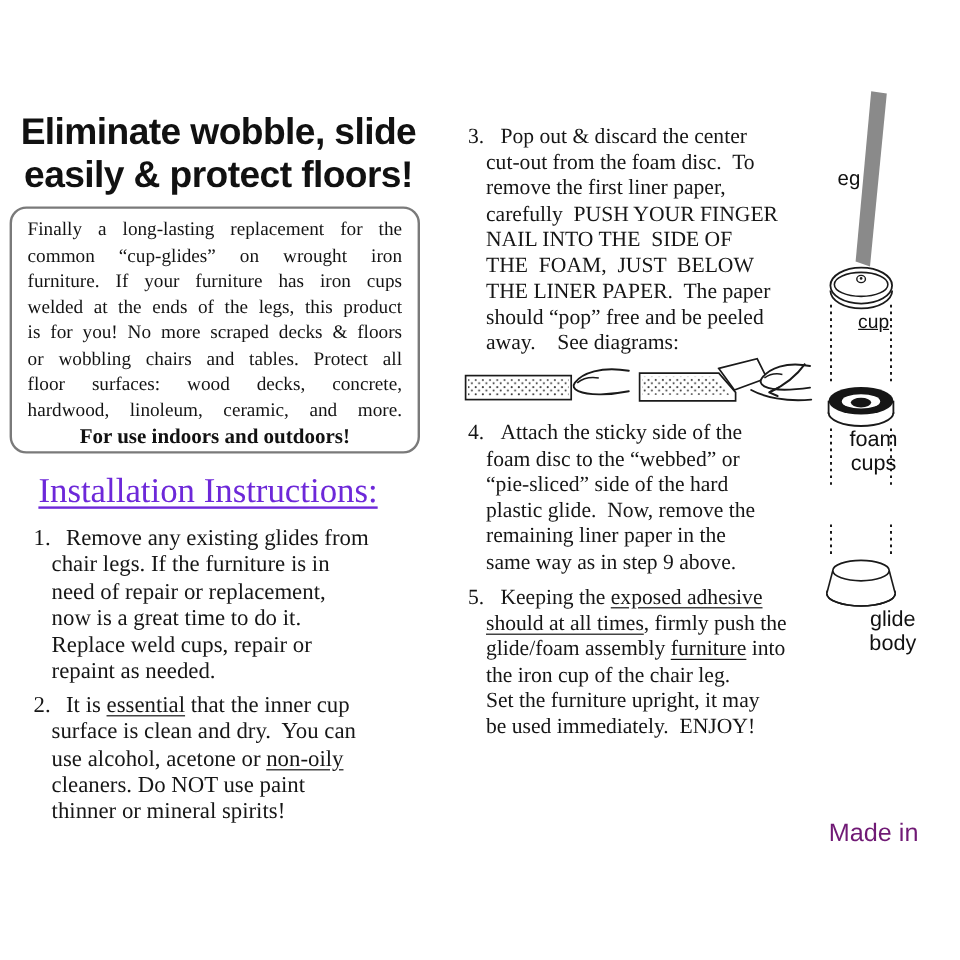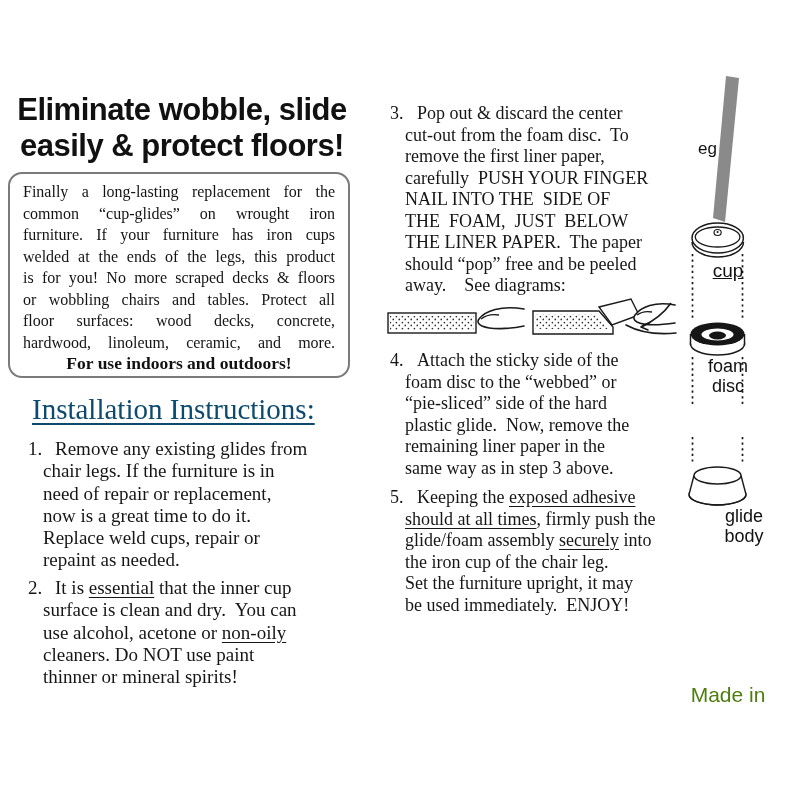--- a/index.html
+++ b/index.html
@@ -11,46 +11,46 @@
     letter-spacing:-0.5px;color:#111;}
   
   #intro-box{position:absolute;left:8px;top:172px;width:342px;height:206px;box-sizing:border-box;
     border:2px solid var(--box-border,#7a7a7a);border-radius:14px;padding:7px 13px 0 13px;overflow:hidden;}
   #intro-body{font-family:"Liberation Serif","DejaVu Serif",serif;font-size:16px;line-height:21.5px;
     white-space:pre-line;text-align:justify;text-align-last:justify;color:#141414;}
   #intro-footer{font-family:"Liberation Serif","DejaVu Serif",serif;font-weight:700;font-size:17.5px;
     line-height:21.5px;text-align:center;color:#111;}
   
   #install-title{position:absolute;left:32px;top:392px;font-family:"Liberation Serif","DejaVu Serif",serif;
-    font-size:29px;line-height:34px;color:#0c4a6e;text-decoration:underline;
+    font-size:29px;line-height:34px;color:#6d28d9;text-decoration:underline;
     text-underline-offset:4px;text-decoration-thickness:1.5px;}
   
   .step{position:absolute;font-family:"Liberation Serif","DejaVu Serif",serif;color:#161616;}
   .step .num{position:absolute;left:0;top:0;}
   .step .body{margin-left:15px;text-indent:12px;white-space:pre;}
   .step.left-col{font-size:19px;line-height:22.3px;}
   .step.right-col{font-size:18px;line-height:21.5px;}
   #step-1{left:28px;top:438px;}
   #step-2{left:28px;top:577px;}
   #step-3{left:390px;top:103px;}
   #step-4{left:390px;top:350px;}
   #step-5{left:390px;top:487px;}
   .step u{text-underline-offset:2.5px;}
   
   #mid-diagram{position:absolute;left:383px;top:297px;width:296px;height:54px;}
   #side-diagram{position:absolute;left:678px;top:60px;width:100px;height:500px;}
   
   .diag-label{position:absolute;font-family:"Liberation Sans",sans-serif;color:#111;margin-left:10px;}
   #label-leg{left:688px;top:139px;font-size:17px;}
-  #label-cup{left:688px;top:260px;width:60px;text-align:center;font-size:19px;text-decoration:underline;}
+  #label-cup{left:688px;top:260px;width:60px;text-align:center;font-size:16px;text-decoration:underline;}
   #label-foam{left:688px;top:356px;width:60px;text-align:center;font-size:18px;line-height:20px;}
   #label-glide{left:704px;top:506px;width:60px;text-align:center;font-size:18px;line-height:20px;}
   
   #made-in{position:absolute;left:670px;top:680px;width:116px;text-align:center;
-    font-family:"Liberation Sans",sans-serif;font-size:21px;line-height:29px;color:#4d7c0f;}
+    font-family:"Liberation Sans",sans-serif;font-size:21px;line-height:29px;color:#701a75;}
 </style>
 </head>
 <body>
 
 <div id="page">
 
   <div id="headline">
     <div>Eliminate wobble, slide</div>
     <div>easily &amp; protect floors!</div>
   </div>
@@ -98,27 +98,27 @@
 should “pop” free and be peeled
 away.    See diagrams:</div>
   </div>
   <div id="step-4" class="step right-col">
     <span class="num">4.</span>
     <div class="body">Attach the sticky side of the
 foam disc to the “webbed” or
 “pie-sliced” side of the hard
 plastic glide.  Now, remove the
 remaining liner paper in the
-same way as in step 3 above.</div>
+same way as in step 9 above.</div>
   </div>
   <div id="step-5" class="step right-col">
     <span class="num">5.</span>
     <div class="body">Keeping the <u>exposed adhesive</u>
 <u>should at all times</u>, firmly push the
-glide/foam assembly <u>securely</u> into
+glide/foam assembly <u>furniture</u> into
 the iron cup of the chair leg.
 Set the furniture upright, it may
 be used immediately.  ENJOY!</div>
   </div>
 
   <svg id="mid-diagram" viewBox="0 0 296 54" xmlns="http://www.w3.org/2000/svg">
     <defs>
       <pattern id="stip" width="6" height="6" patternUnits="userSpaceOnUse">
         <circle cx="1.4" cy="1.6" r="0.85" fill="#333"></circle>
         <circle cx="4.3" cy="4.4" r="0.85" fill="#333"></circle>
@@ -180,20 +180,20 @@
       <polygon points="16,415.5 63,415.5 68,434.5 11,434.5" fill="#fff" stroke="none"></polygon>
       <line x1="16" y1="415.5" x2="11" y2="434.5" stroke-width="1.4"></line>
       <line x1="63" y1="415.5" x2="68" y2="434.5" stroke-width="1.4"></line>
       <path d="M 11,434.5 A 28.5,10.5 0 0 0 68,434.5" stroke-width="1.4"></path>
       <ellipse cx="39.5" cy="415.5" rx="23.5" ry="8.5" stroke-width="1.4" fill="#fff"></ellipse>
     </g>
   </svg>
 
   <div id="label-leg" class="diag-label">eg</div>
   <div id="label-cup" class="diag-label">cup</div>
-  <div id="label-foam" class="diag-label">foam disc</div>
+  <div id="label-foam" class="diag-label">foam cups</div>
   <div id="label-glide" class="diag-label">glide body</div>
 
   <div id="made-in">
     <div>Made in</div>
   </div>
 
 </div>
 
 </body></html>

